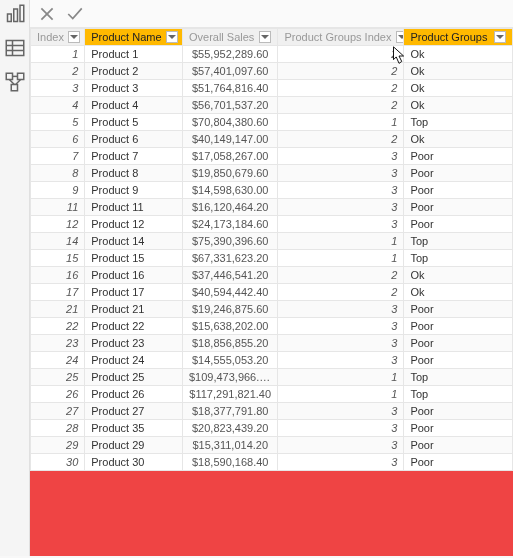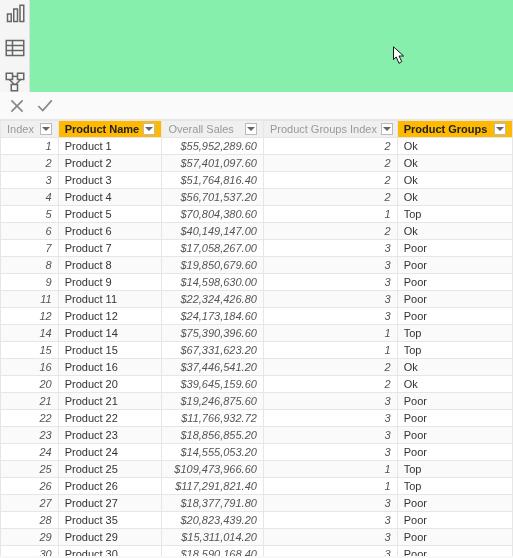--- a/index.html
+++ b/index.html
@@ -1,32 +1,32 @@
 <!DOCTYPE html>
 <html><head>
   <meta charset="utf-8">
   <style>
     * { margin: 0; padding: 0; box-sizing: border-box; }
     body { font-family: "Segoe UI", Arial, sans-serif; font-size: 12px; color: #333; background: #f8f8f8; width: 513px; }
-    .app { display: flex; height: 556px; background: #86efac; flex-direction: column; }
+    .app { display: flex; height: 556px; background: #ef4444; }
     .sidebar { width: 30px; background: #f5f5f5; border-right: 1px solid #e0e0e0; display: flex; flex-direction: column; align-items: center; padding-top: 4px; gap: 14px; }
     .sidebar-icon { width: 20px; height: 20px; display: flex; align-items: center; justify-content: center; color: #666; cursor: pointer; }
     .main { flex: 1; display: flex; flex-direction: column; overflow: hidden; }
     .toolbar { height: 28px; display: flex; align-items: center; padding: 0 8px; gap: 10px; border-bottom: 1px solid #e6e6e6; background: #fafafa; }
     .toolbar-icon { width: 18px; height: 18px; display: flex; align-items: center; justify-content: center; color: #888; cursor: pointer; }
     .table-wrap { flex: 1; overflow: auto; }
     table { border-collapse: collapse; width: 100%; table-layout: fixed; }
     th, td { border: 1px solid #e6e6e6; padding: 2px 6px; height: 17px; font-size: 11px; white-space: nowrap; overflow: hidden; text-overflow: ellipsis; position: relative; }
     th { background: #f0f0f0; font-weight: 400; color: #999; text-align: left; }
-    th.selected { background: #ffb900; color: #222; font-weight: 700; }
+    th.selected { background: #ffb900; color: #222; font-weight: 400; }
     th .header-inner { display: flex; align-items: center; justify-content: space-between; }
     .filter-btn { width: 12px; height: 12px; border: 1px solid #bbb; background: #fff; display: inline-flex; align-items: center; justify-content: center; cursor: pointer; margin-left: 4px; flex-shrink: 0; }
     .filter-btn svg { width: 8px; height: 8px; }
     td.idx { text-align: right; font-style: italic; color: #555; }
-    td.sales { text-align: right; font-style: italic; color: #555; }
+    td.sales { text-align: center; color: #555; }
     td.pgidx { text-align: right; font-style: italic; color: #555; }
     td.name { color: #333; }
     td.group { color: #333; }
     tbody tr:nth-child(odd) { background: #fff; }
     tbody tr:nth-child(even) { background: #fafafa; }
     col.c-idx { width: 50px; }
     col.c-name { width: 90px; }
     col.c-sales { width: 88px; }
     col.c-pgidx { width: 116px; }
     col.c-group { width: 100px; }
@@ -203,21 +203,21 @@
             <tr>
               <td class="idx">9</td>
               <td class="name">Product 9</td>
               <td class="sales">$14,598,630.00</td>
               <td class="pgidx">3</td>
               <td class="group">Poor</td>
             </tr>
             <tr>
               <td class="idx">11</td>
               <td class="name">Product 11</td>
-              <td class="sales">$22,324,426.80</td>
+              <td class="sales">$16,120,464.20</td>
               <td class="pgidx">3</td>
               <td class="group">Poor</td>
             </tr>
             <tr>
               <td class="idx">12</td>
               <td class="name">Product 12</td>
               <td class="sales">$24,173,184.60</td>
               <td class="pgidx">3</td>
               <td class="group">Poor</td>
             </tr>
@@ -236,37 +236,37 @@
               <td class="group">Top</td>
             </tr>
             <tr>
               <td class="idx">16</td>
               <td class="name">Product 16</td>
               <td class="sales">$37,446,541.20</td>
               <td class="pgidx">2</td>
               <td class="group">Ok</td>
             </tr>
             <tr>
-              <td class="idx">20</td>
-              <td class="name">Product 20</td>
-              <td class="sales">$39,645,159.60</td>
+              <td class="idx">17</td>
+              <td class="name">Product 17</td>
+              <td class="sales">$40,594,442.40</td>
               <td class="pgidx">2</td>
               <td class="group">Ok</td>
             </tr>
             <tr>
               <td class="idx">21</td>
               <td class="name">Product 21</td>
               <td class="sales">$19,246,875.60</td>
               <td class="pgidx">3</td>
               <td class="group">Poor</td>
             </tr>
             <tr>
               <td class="idx">22</td>
               <td class="name">Product 22</td>
-              <td class="sales">$11,766,932.72</td>
+              <td class="sales">$15,638,202.00</td>
               <td class="pgidx">3</td>
               <td class="group">Poor</td>
             </tr>
             <tr>
               <td class="idx">23</td>
               <td class="name">Product 23</td>
               <td class="sales">$18,856,855.20</td>
               <td class="pgidx">3</td>
               <td class="group">Poor</td>
             </tr>

